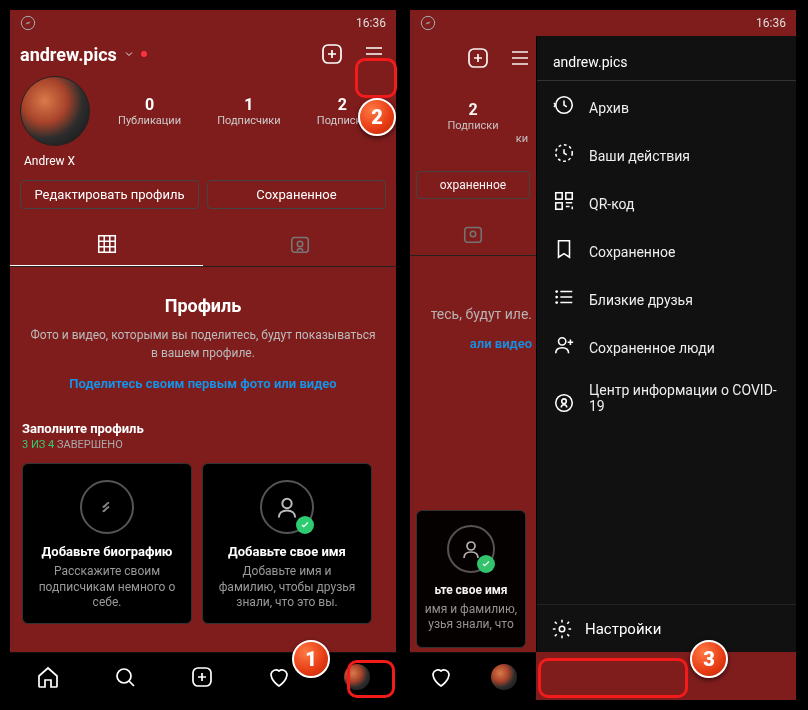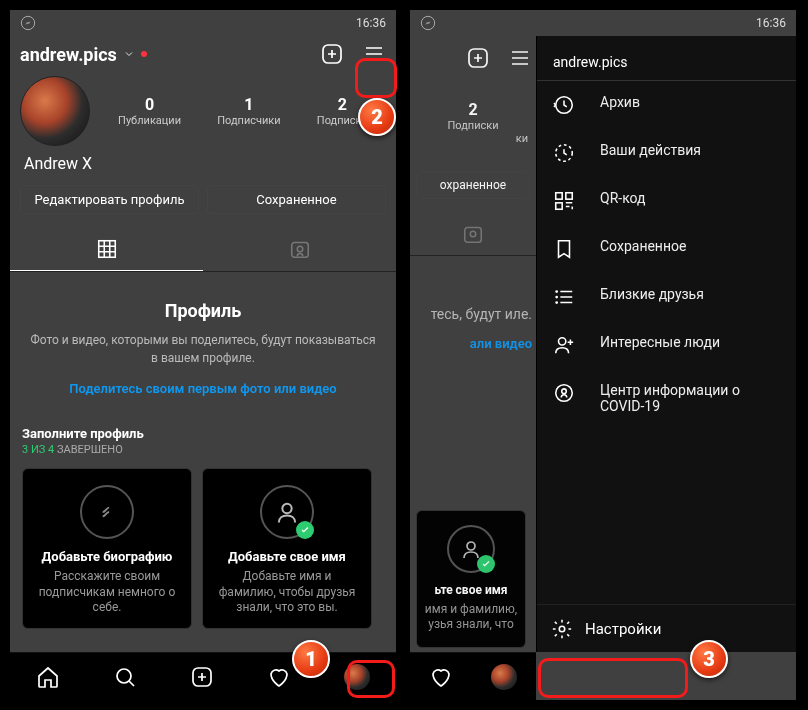--- a/index.html
+++ b/index.html
@@ -16,21 +16,21 @@
     width: 808px;
     height: 710px;
     background: #000;
     border: 10px solid #000;
   }
   .phone {
     position: absolute;
     top: 0;
     width: 386px;
     height: 690px;
-    background: #404040;
+    background: #7f1d1d;
     overflow: hidden;
   }
   .phone-left { left: 0; }
   .phone-right { left: 400px; }
 
   
   .statusbar {
     display: flex;
     justify-content: space-between;
     align-items: center;
@@ -73,21 +73,21 @@
     border: 1px solid #222;
   }
   .avatar-sm {
     width: 26px; height: 26px; border-radius: 50%;
     background: radial-gradient(circle at 35% 35%, #d97a4a 0%, #a8432a 35%, #2d2d2d 60%, #111 100%);
   }
   .stats { display:flex; flex:1; justify-content:space-around; text-align:center; }
   .stat-num { font-size: 16px; font-weight:700; }
   .stat-lbl { font-size: 11px; color:#ccc; }
 
-  .display-name { font-size: 16px; padding: 0 14px 8px 14px; }
+  .display-name { font-size: 12px; padding: 0 14px 8px 14px; }
 
   .profile-buttons { display:flex; gap:8px; padding: 4px 10px 14px 10px; }
   .pill-btn {
     flex:1; border:1px solid #444; border-radius:4px; background:transparent; color:#fff;
     font-size:13px; padding:6px 0; text-align:center;
   }
 
   .tabs-row { display:flex; border-bottom:1px solid #222; }
   .tab { flex:1; text-align:center; padding:10px 0; color:#888; }
   .tab.active { color:#fff; border-bottom:1px solid #fff; }
@@ -130,21 +130,21 @@
   }
 
   
   .menu-panel {
     position:absolute; top:26px; right:0; bottom:48px; width:260px;
     background:#111; border-left:1px solid #000;
     display:flex; flex-direction:column;
   }
   .menu-header { padding: 18px 16px 10px 16px; font-size:14px; border-bottom:1px solid #333; }
   .menu-item {
-    display:flex; align-items:flex-start; gap:25px;
+    display:flex; align-items:flex-end; gap:14px;
     padding: 13px 16px; font-size:14px; color:#eee;
   }
   .menu-bottom {
     position:absolute; bottom:0; left:0; right:0; height:48px;
     display:flex; align-items:center; gap:12px; padding:0 14px;
     border-top:1px solid #222; background:#111;
     font-size:15px;
   }
 
   
@@ -430,21 +430,21 @@
         <span>Близкие друзья</span>
       </div>
       <div class="menu-item">
         <span>
             <svg width="22" height="22" viewBox="0 0 24 24">
               <circle cx="10" cy="8" r="4" class="ico"></circle>
               <path d="M3 21c0-4 3-6 7-6s7 2 7 6" class="ico"></path>
               <path d="M19 6v6M16 9h6" class="ico"></path>
             </svg>
           </span>
-        <span>Интересные люди</span>
+        <span>Сохраненное люди</span>
       </div>
       <div class="menu-item">
         <span>
             <svg width="22" height="22" viewBox="0 0 24 24">
               <circle cx="12" cy="12" r="9" class="ico"></circle>
               <circle cx="12" cy="10" r="2.5" class="ico"></circle>
               <path d="M9 17c0-2 1.5-3 3-3s3 1 3 3" class="ico"></path>
             </svg>
           </span>
         <span>Центр информации о COVID-19</span>

